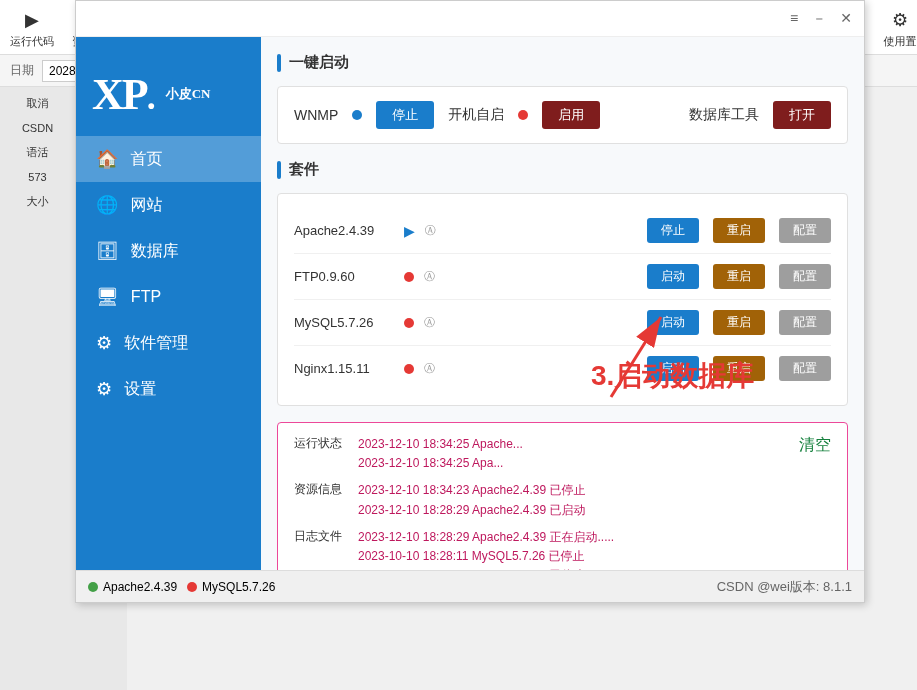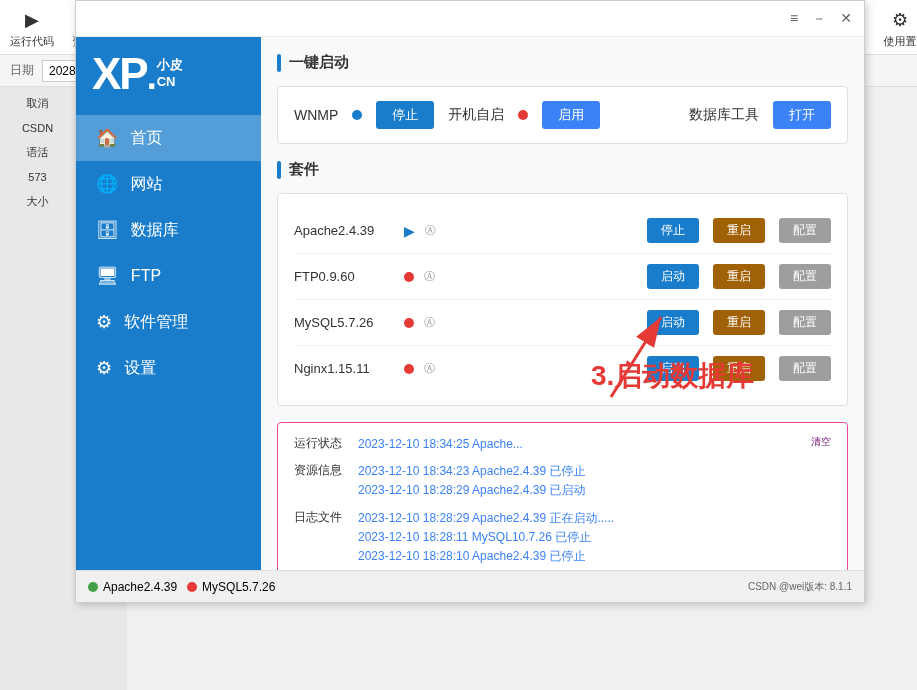--- a/index.html
+++ b/index.html
@@ -108,28 +108,29 @@
     }
 
     
     .xp-sidebar {
       width: 185px;
       background: #1a7dcb;
       display: flex;
       flex-direction: column;
     }
     .xp-logo {
-      padding: 12px 16px 8px 16px;
-      display: flex;
-      align-items: center;
-      gap: 0;
+      padding: 32px 16px 8px 16px;
+      display: flex;
+      align-items: center;
+      gap: 10px;
+      font-family: Liberation Serif, serif;
     }
     .xp-logo-cn {
       display: flex;
-      flex-direction: column;
+      flex-direction: row;
       color: #fff;
       font-size: 12px;
       line-height: 1.3;
     }
 
     .xp-nav {
       flex: 1;
       padding: 8px 0;
     }
     .xp-nav-item {
@@ -189,21 +190,21 @@
     .qs-dot.red { background: #e53935; }
     .btn {
       padding: 5px 16px;
       border: none;
       border-radius: 3px;
       cursor: pointer;
       font-size: 13px;
       color: #fff;
     }
     .btn-blue { background: #1a7dcb; }
-    .btn-gray { background: #3b82f6; }
+    .btn-gray { background: #7f1d1d; }
     .qs-separator { flex: 1; }
 
     
     .suite-section {
       background: #fff;
       border: 1px solid #e0e0e0;
       border-radius: 4px;
       padding: 14px 16px;
       margin-bottom: 16px;
     }
@@ -245,22 +246,22 @@
       border-radius: 4px;
       padding: 12px 16px;
     }
     .log-row {
       display: flex;
       gap: 12px;
       margin-bottom: 8px;
       font-size: 12px;
     }
     .log-key { color: #333; min-width: 52px; }
-    .log-value { color: #3b82f6; flex: 1; line-height: 1.6; }
-    .log-clear { color: #701a75; cursor: pointer; font-size: 10px; }
+    .log-value { color: #be185d; flex: 1; line-height: 1.6; }
+    .log-clear { color: #15803d; cursor: pointer; font-size: 16px; }
 
     
     .annotation-arrow {
       position: absolute;
       pointer-events: none;
     }
 
     .annotation-text {
       position: absolute;
       font-size: 28px;
@@ -498,35 +499,36 @@
             <button class="suite-btn sbtn-restart">重启</button>
             <button class="suite-btn sbtn-config">配置</button>
           </div>
         </div>
 
         <div class="log-section">
           <div class="log-row">
             <span class="log-key">运行状态</span>
             <div class="log-value">
               <div>2023-12-10 18:34:25 Apache...</div>
+              <div>2023-12-10 18:34:25 Apa...</div>
             </div>
             <span class="log-clear">清空</span>
           </div>
           <div class="log-row">
             <span class="log-key">资源信息</span>
             <div class="log-value">
               <div>2023-12-10 18:34:23 Apache2.4.39 已停止</div>
               <div>2023-12-10 18:28:29 Apache2.4.39 已启动</div>
             </div>
           </div>
           <div class="log-row">
             <span class="log-key">日志文件</span>
             <div class="log-value">
               <div>2023-12-10 18:28:29 Apache2.4.39 正在启动.....</div>
-              <div>2023-12-10 18:28:11 MySQL10.7.26 已停止</div>
+              <div>2023-10-10 18:28:11 MySQL5.7.26 已停止</div>
               <div>2023-12-10 18:28:10 Apache2.4.39 已停止</div>
 
             </div>
           </div>
         </div>
 
         <svg class="annotation-arrow" style="position:absolute;left:340px;top:260px;width:120px;height:110px;overflow:visible;">
           <defs>
             <marker id="arrowhead" markerWidth="10" markerHeight="7" refX="10" refY="3.5" orient="auto">
               <polygon points="0 0, 10 3.5, 0 7" fill="#e53935"></polygon>
@@ -543,21 +545,21 @@
     <div class="xp-statusbar">
       <div class="status-item">
         <span class="status-dot running"></span>
         <span>Apache2.4.39</span>
       </div>
       <div class="status-item">
         <span class="status-dot stopped"></span>
         <span>MySQL5.7.26</span>
       </div>
       <span style="flex:1;"></span>
-      <span style="font-size:10px;color:#666;">CSDN @wei版本: 8.1.1</span>
+      <span style="font-size:13px;color:#666;">CSDN @wei版本: 8.1.1</span>
     </div>
   </div>
 
   <div class="right-strip">
     <div>5390</div>
     <div>中搜索</div>
   </div>
 
 </div>
 

